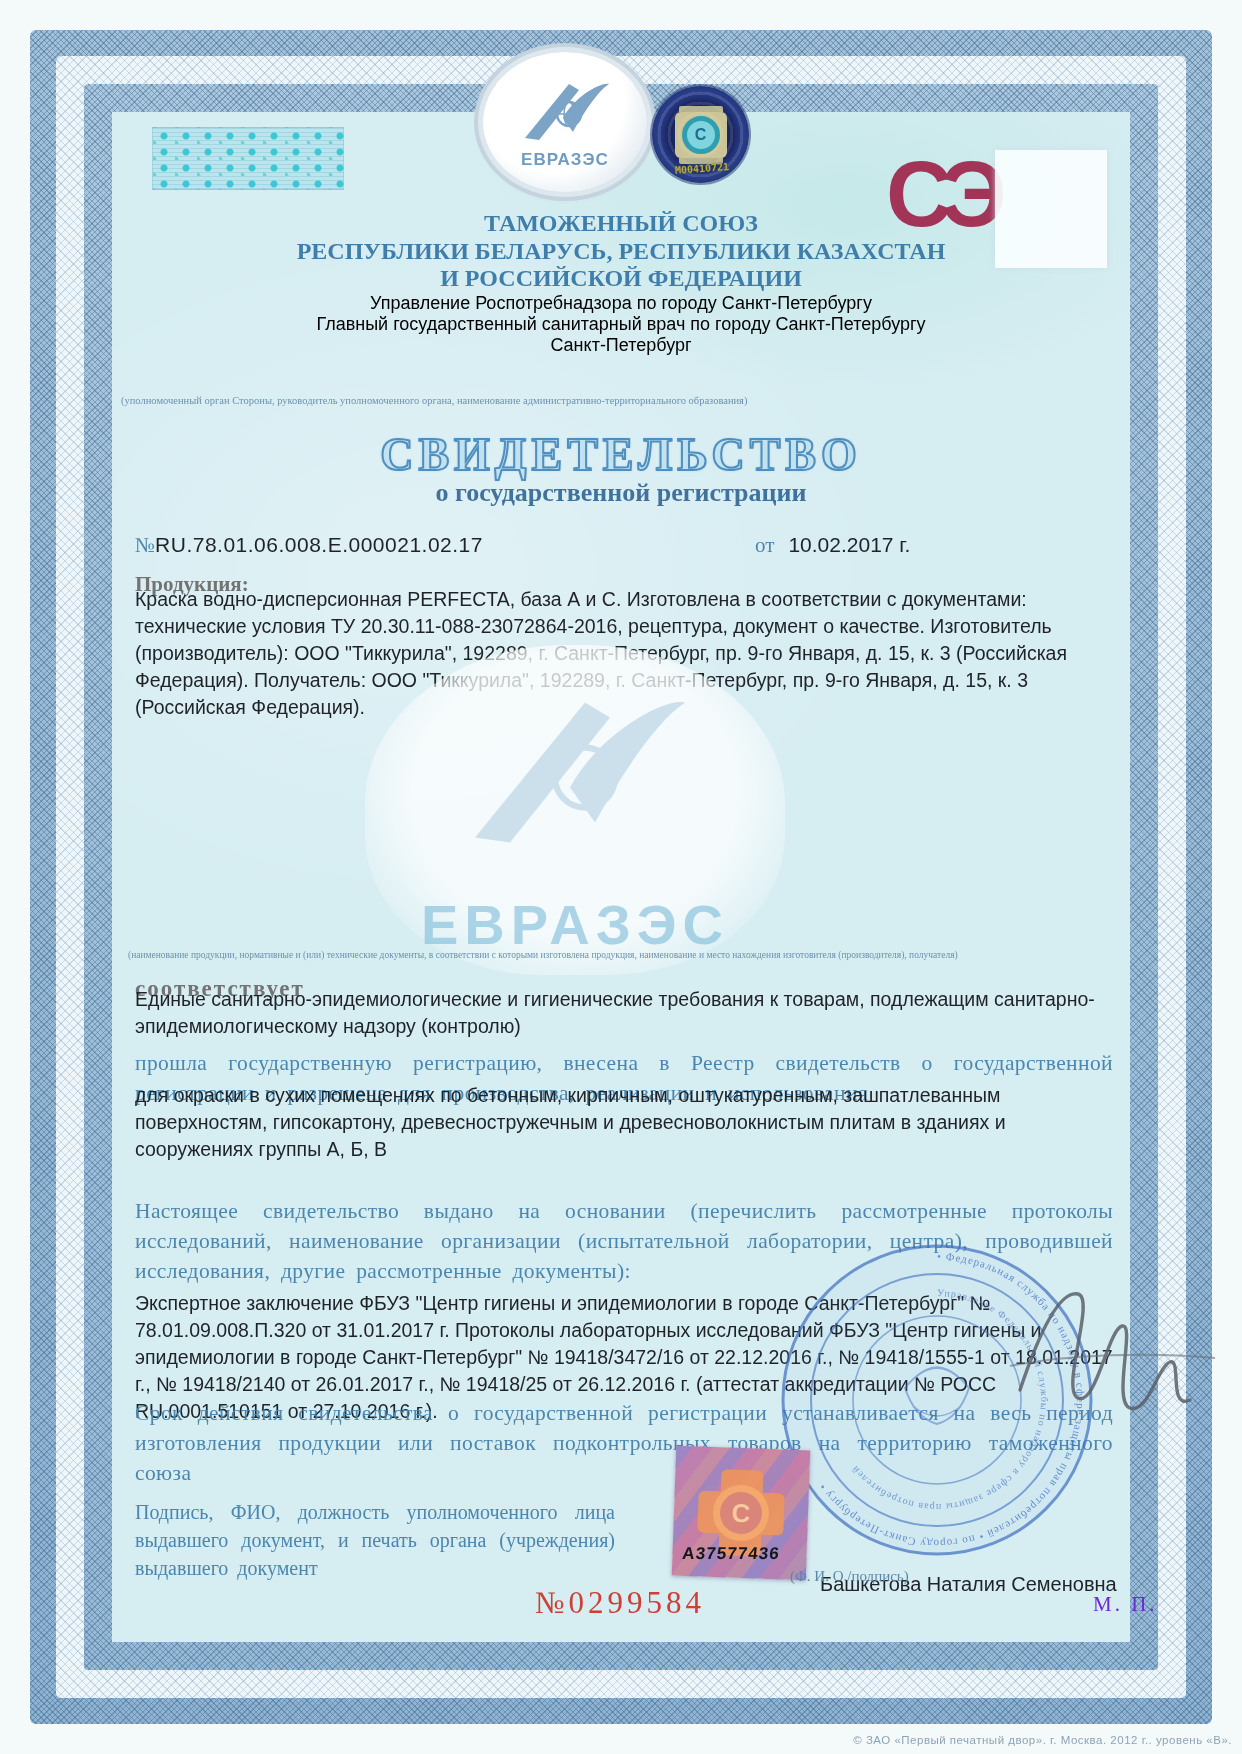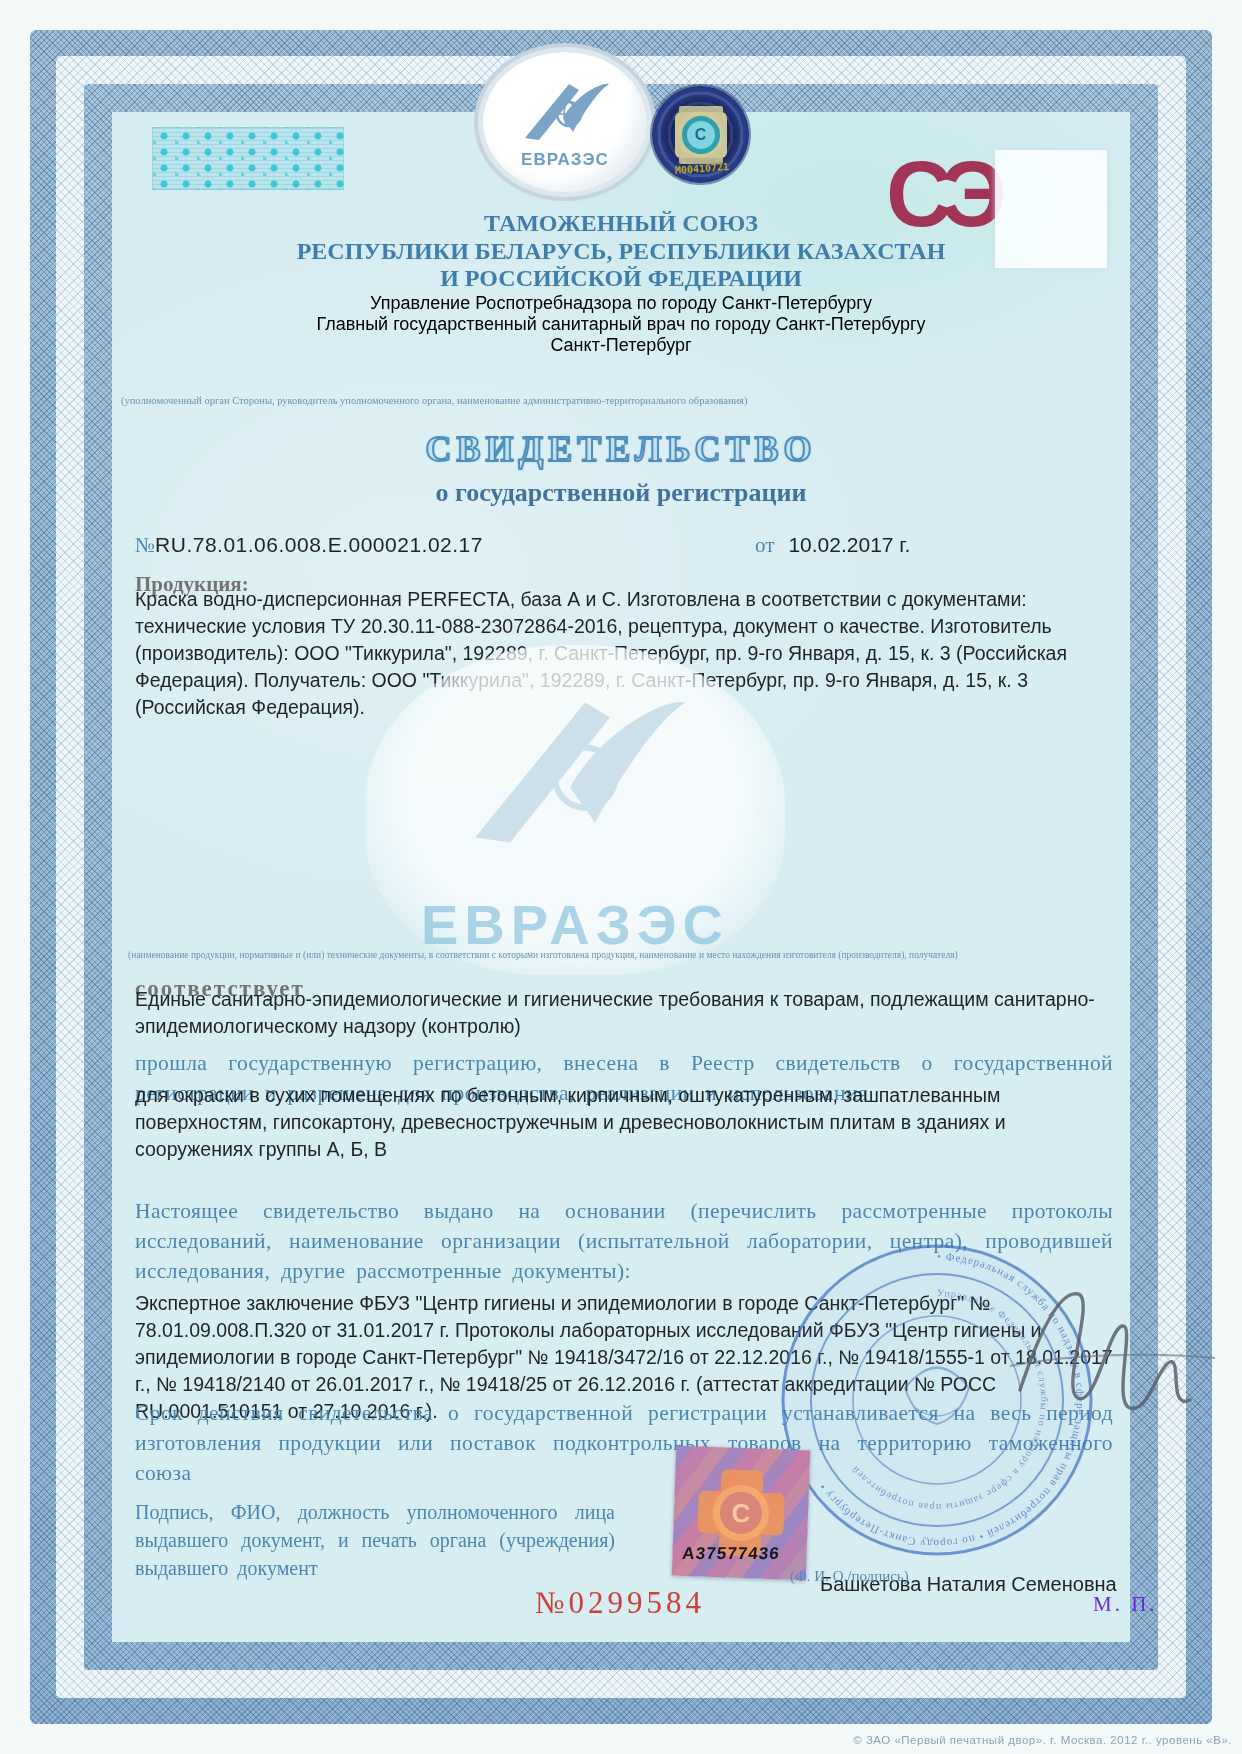--- a/index.html
+++ b/index.html
@@ -100,21 +100,21 @@
   
   .hdr { position:absolute; left:121px; width:1000px; text-align:center; }
   .hdr-org { font-family:"Liberation Serif",serif; font-weight:bold; color:#3f7dab; font-size:24px; line-height:27px; }
   .hdr-dept { color:#000000; font-size:18px; line-height:21px; }
   .note-small {
     position:absolute; left:121px; width:1000px; text-align:left;
     font-family:"Liberation Serif",serif; color:#6d92b0; font-size:10.5px;
   }
   .doc-title {
     position:absolute; left:121px; top:428px; width:1000px; text-align:center;
-    font-family:"Liberation Serif",serif; font-weight:bold; font-size:36px; letter-spacing:5px;
+    font-family:"Liberation Serif",serif; font-weight:bold; font-size:46px; letter-spacing:5px;
     color:#c3e2f0; -webkit-text-stroke:2px #4e8fc0; text-shadow:0 0 3px rgba(80,140,190,.45);
   }
   .doc-subtitle {
     position:absolute; left:121px; top:478px; width:1000px; text-align:center;
     font-family:"Liberation Serif",serif; font-weight:bold; font-size:26px; color:#41729c;
   }
   
   .reg-row { position:absolute; left:135px; top:533px; width:980px; font-size:21px; color:#1f2328; }
   .reg-no-label, .reg-date-label { font-family:"Liberation Serif",serif; color:#4b86ae; }
   .reg-number { letter-spacing:.5px; }

